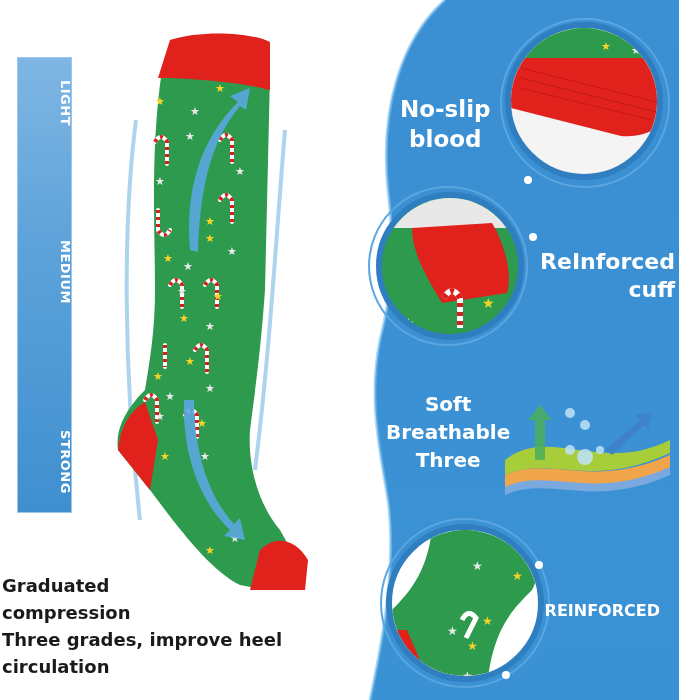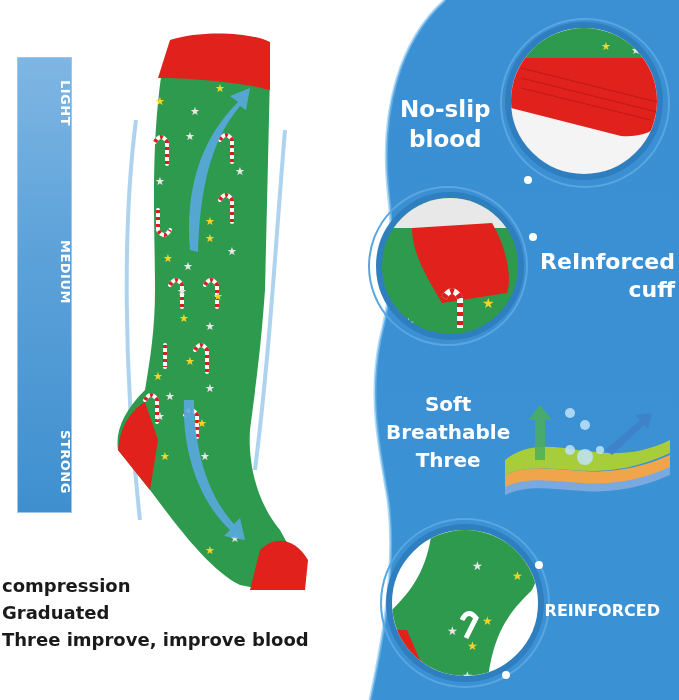--- a/index.html
+++ b/index.html
@@ -149,23 +149,24 @@
       <text x="95" y="430" fill="#e8e8e8">★</text>
         <text x="100" y="524" fill="#f5d427">★</text>
       <text x="125" y="512" fill="#e8e8e8">★</text>
     </g>
 
     <path d="M80,220 C75,160 90,110 128,72 L120,66 L140,58 L136,80 L130,76 C100,112 90,160 88,222 Z" fill="#5aa9e0" opacity="0.9"></path>
     <path d="M74,370 C72,420 88,470 120,500 L114,506 L135,510 L130,488 L124,494 C98,466 84,420 84,370 Z" fill="#5aa9e0" opacity="0.9"></path>
   </svg>
 
   <div class="caption">
+    <div>Graduated</div>
     <div>compression</div>
-    <div>Graduated</div>
-    <div>Three improve, improve blood</div>
+    <div>Three grades, improve heel</div>
+    <div>circulation</div>
   </div>
 
   <div class="ring" style="left:500px;top:18px;width:170px;height:170px"></div>
   <div class="circle" style="left:505px;top:22px;width:158px;height:158px;background:#f4f4f4;">
     <svg width="158" height="158" viewBox="0 0 158 158">
       <rect x="0" y="0" width="158" height="30" fill="#2e9a4e"></rect>
       <text x="90" y="22" font-size="11" fill="#f5d427">★</text>
       <text x="120" y="26" font-size="11" fill="#e8e8e8">★</text>
       <path d="M0,30 L158,30 L158,85 C150,100 135,110 110,108 L0,80 Z" fill="#e0211c"></path>
       <g stroke="#c01a16" stroke-width="1">

